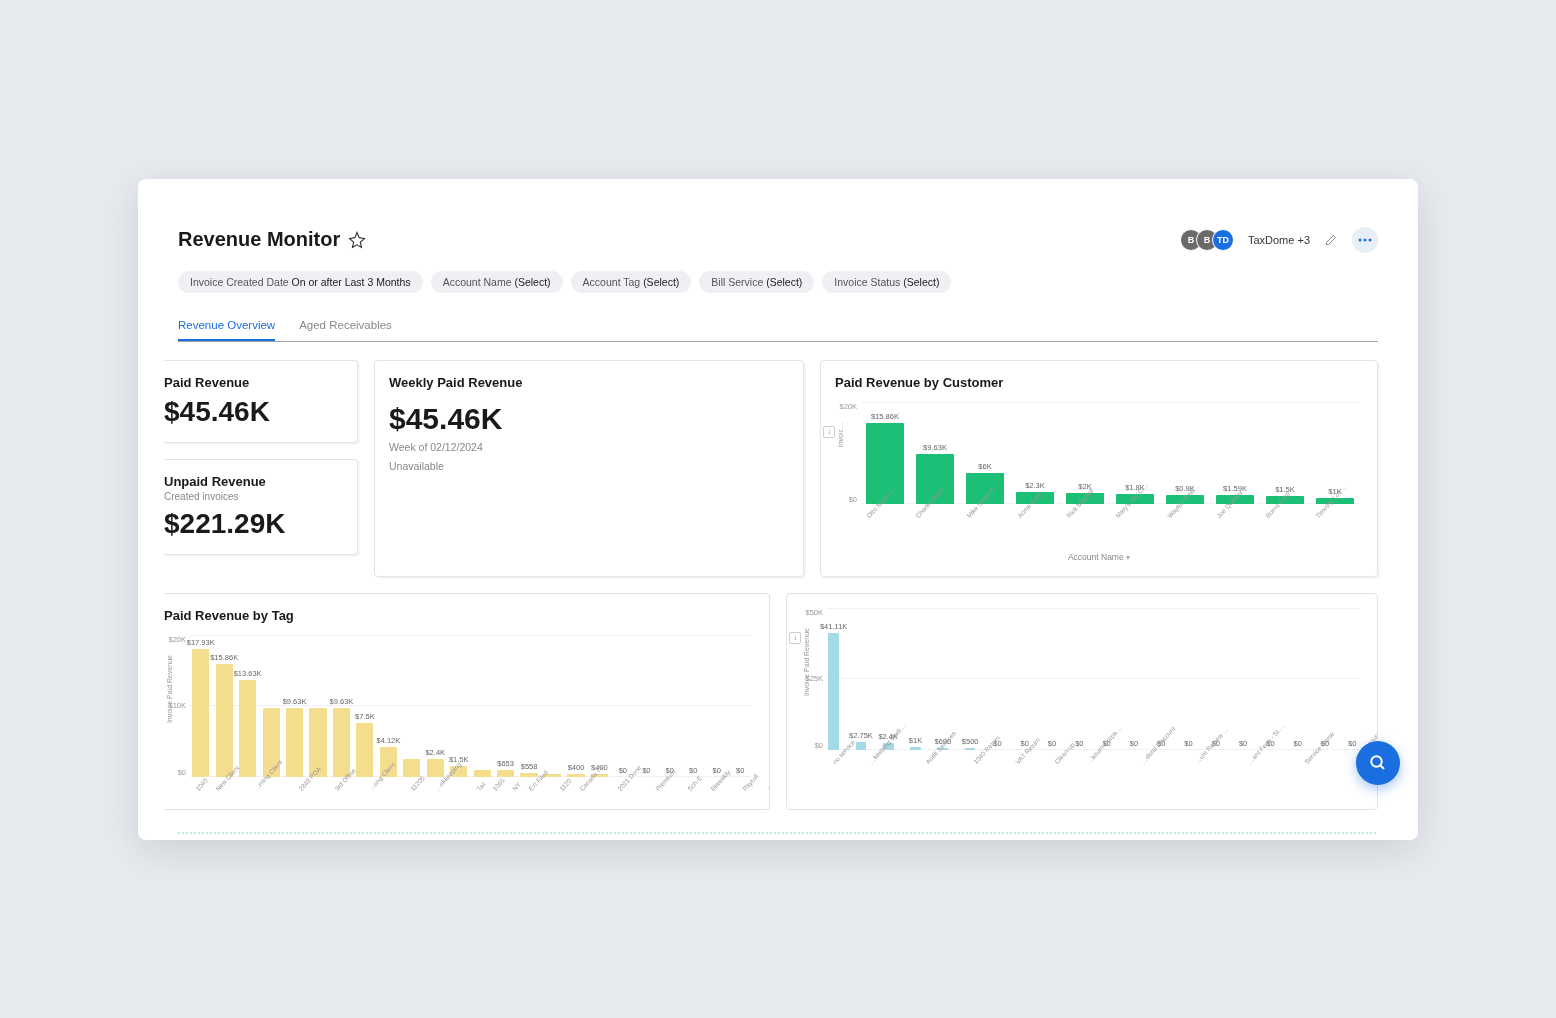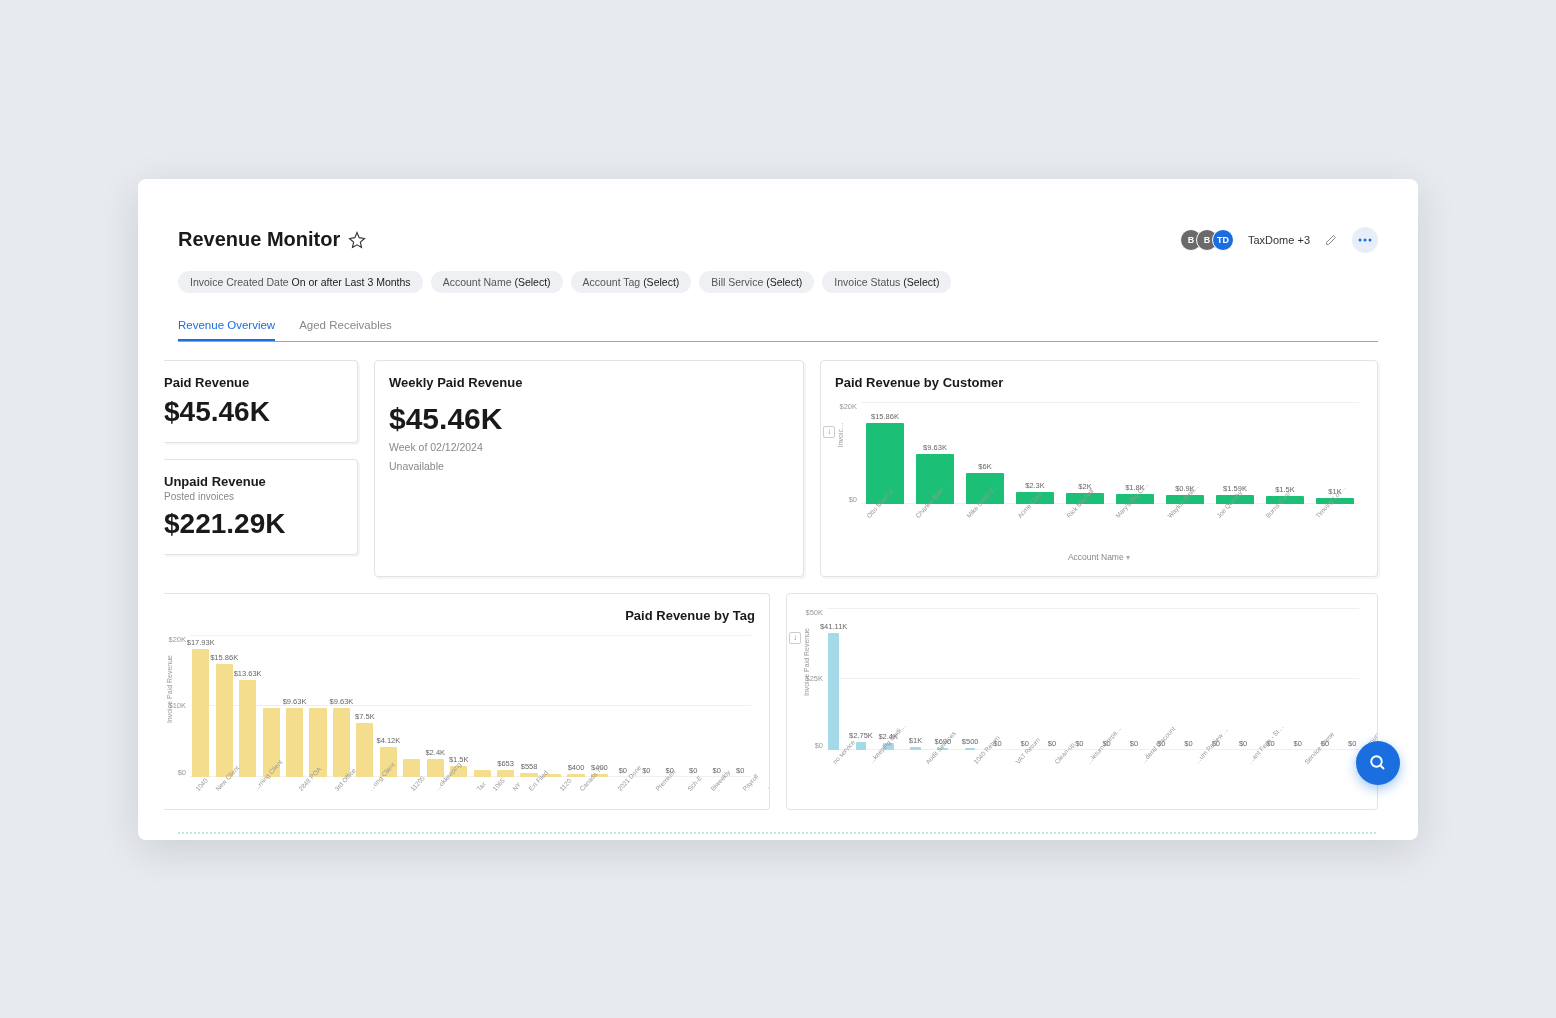--- a/index.html
+++ b/index.html
@@ -36,21 +36,21 @@
 .weekly .kpi-value { font-size: 30px; margin-top: 4px; }
 .weekly .kpi-sub2 { font-size: 10.5px; color: #888; margin-top: 4px; line-height: 1.5; }
 .bar-col { flex: 1; display: flex; flex-direction: column; align-items: center; justify-content: flex-end; height: 100%; position: relative; min-width: 0; }
 .bar-label-top { font-size: 7.5px; color: #666; margin-bottom: 2px; white-space: nowrap; }
 .bar { width: 80%; border-radius: 1px 1px 0 0; }
 .bar-green { background: #1bbf76; }
 .bar-yellow { background: #f5dd8e; }
 .bar-blue { background: #a4d9e8; }
 .chart-footer { text-align: center; font-size: 8.5px; color: #888; margin-top: 30px; }
 .chart-footer .drill { font-size: 8px; color: #aaa; }
-.row2 { display: grid; grid-template-columns: 1fr 1fr; gap: 16px; margin-top: 16px; text-align: right; }
+.row2 { display: grid; grid-template-columns: 1fr 1fr; gap: 16px; margin-top: 16px; }
 .fab { position: absolute; right: 18px; bottom: 55px; width: 44px; height: 44px; border-radius: 50%; background: #1a6ee0; display: flex; align-items: center; justify-content: center; box-shadow: 0 4px 12px rgba(26,110,224,0.4); cursor: pointer; }
 .dl-icon { position: absolute; left: -12px; top: 24px; width: 12px; height: 12px; border: 1px solid #ccc; border-radius: 2px; display: flex; align-items: center; justify-content: center; font-size: 8px; color: #888; background: #fff; }
 .chart-container { position: relative; padding-left: 22px; padding-bottom: 40px; }
 .drill-down { writing-mode: vertical-rl; transform: rotate(180deg); font-size: 7px; color: #999; position: absolute; left: 2px; top: 20px; }
 .bottom-accent { position: absolute; left: 40px; right: 40px; bottom: 6px; height: 2px; background: repeating-linear-gradient(90deg, #1bbf76, #1bbf76 2px, transparent 2px, transparent 4px); opacity: 0.3; }
 </style>
 </head>
 <body>
 
 <div class="frame">
@@ -98,21 +98,21 @@
     </div>
 
   <div class="dashboard">
     <div class="kpi-stack">
       <div class="kpi-card">
         <div class="kpi-title">Paid Revenue</div>
         <div class="kpi-value">$45.46K</div>
       </div>
       <div class="kpi-card">
         <div class="kpi-title">Unpaid Revenue</div>
-        <div class="kpi-sub">Posted invoices</div>
+        <div class="kpi-sub">Created invoices</div>
         <div class="kpi-value">$221.29K</div>
       </div>
     </div>
 
     <div class="card weekly card-shadow">
       <div class="card-title">Weekly Paid Revenue</div>
       <div class="kpi-value">$45.46K</div>
       <div class="kpi-sub2">Week of 02/12/2024</div>
       <div class="kpi-sub2">Unavailable</div>
     </div>

